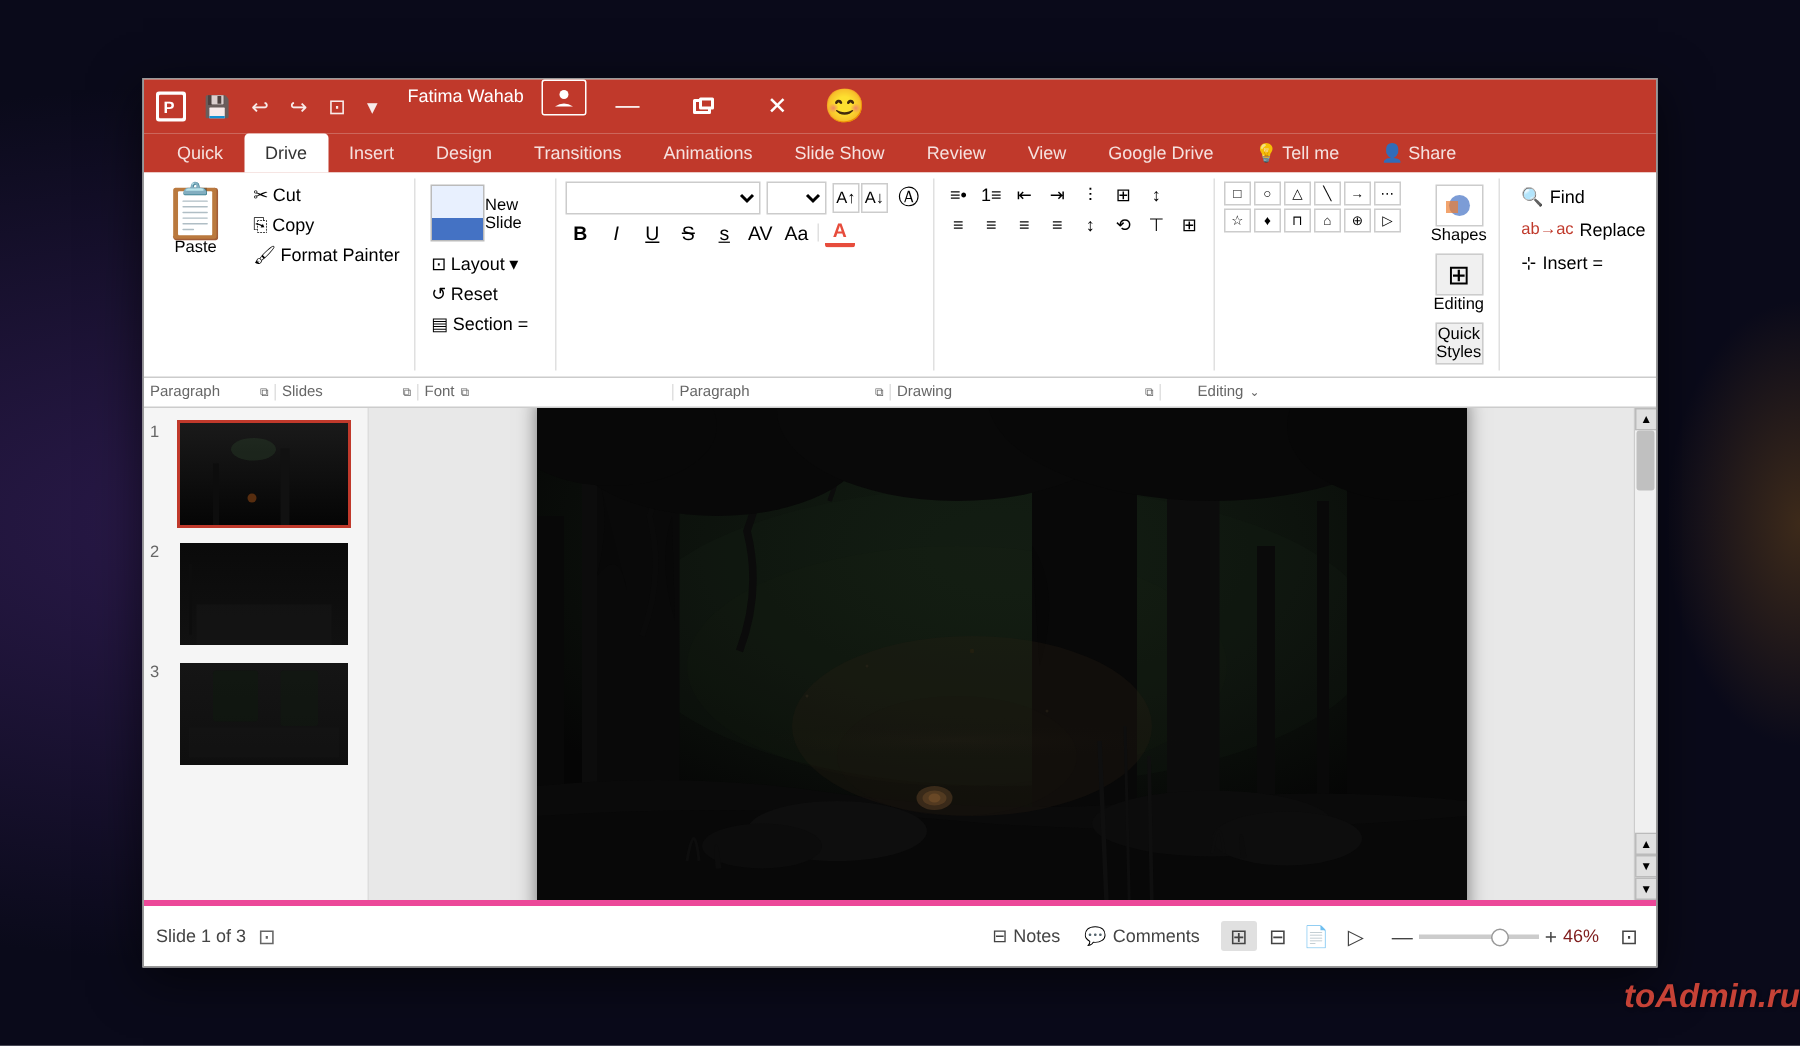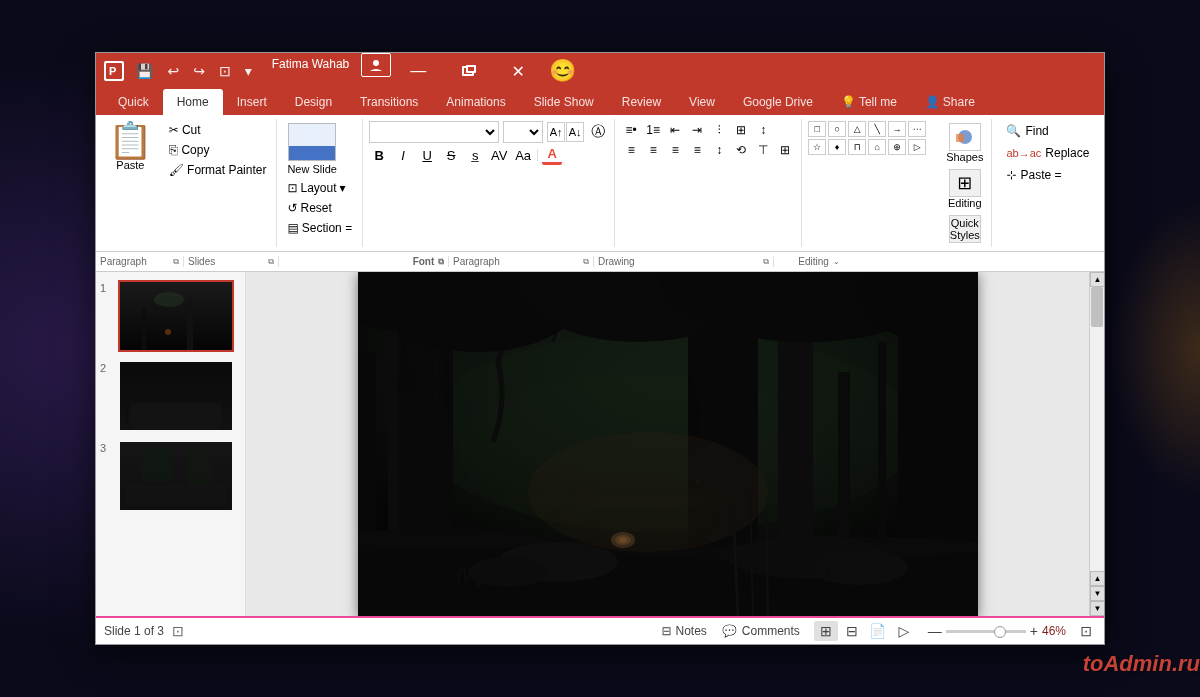--- a/index.html
+++ b/index.html
@@ -207,21 +207,21 @@
       padding: 2px 4px;
       font-size: 12px;
       cursor: pointer;
       border-radius: 2px;
       white-space: nowrap;
     }
 
     
     .new-slide-btn {
       display: flex;
-      flex-direction: column;
+      flex-direction: row;
       align-items: center;
       cursor: pointer;
       padding: 2px 4px;
     }
 
     
     .font-group-content {
       display: flex;
       flex-direction: column;
       gap: 2px;
@@ -518,23 +518,23 @@
       cursor: pointer;
     }
 
     .scroll-btns-bottom {
       display: flex;
       flex-direction: column;
     }
 
     
     .status-bar {
-      height: 28px;
+      height: 44px;
       background: #fff;
-      border-top: 2px solid #ec4899;
+      border-top: 4px solid #ec4899;
       display: flex;
       align-items: center;
       padding: 4px 8px;
       font-size: 12px;
       color: #444;
       flex-shrink: 0;
     }
 
     .status-left {
       display: flex;
@@ -708,21 +708,21 @@
           <div style="position:absolute;top:-3px;left:2px;width:10px;height:8px;border:2px solid #fff;border-radius:1px;background:#c0392b;"></div>
         </div>
       </div>
       <div class="window-btn close">✕</div>
       <div class="emoji-btn">😊</div>
     </div>
   </div>
 
   <div class="ribbon-tabs">
     <div class="ribbon-tab">Quick</div>
-    <div class="ribbon-tab active">Home</div>
+    <div class="ribbon-tab active">Drive</div>
     <div class="ribbon-tab">Insert</div>
     <div class="ribbon-tab">Design</div>
     <div class="ribbon-tab">Transitions</div>
     <div class="ribbon-tab">Animations</div>
     <div class="ribbon-tab">Slide Show</div>
     <div class="ribbon-tab">Review</div>
     <div class="ribbon-tab">View</div>
     <div class="ribbon-tab">Google Drive</div>
     <div class="ribbon-tab" style="display:flex;align-items:center;gap:3px;">
       <span>💡</span> Tell me
@@ -876,37 +876,37 @@
         <div class="editing-btn">
           <span>🔍</span>
           <span>Find</span>
         </div>
         <div class="editing-btn">
           <span style="font-size:11px;color:#c0392b;">ab→ac</span>
           <span>Replace</span>
         </div>
         <div class="editing-btn">
           <span>⊹</span>
-          <span>Paste =</span>
+          <span>Insert =</span>
         </div>
       </div>
     </div>
 
   </div>
 
   <div class="ribbon-labels">
     <div class="ribbon-label-item" style="width:88px;justify-content:space-between;padding:0 4px;">
       <span>Paragraph</span>
       <span class="expand-icon">⧉</span>
     </div>
     <div class="ribbon-label-item" style="width:95px;justify-content:space-between;padding:0 4px;text-align:center;">
       <span>Slides</span>
       <span class="expand-icon">⧉</span>
     </div>
-    <div class="ribbon-label-item" style="width:170px;justify-content:flex-end;padding:0 4px;font-weight:bold;">
+    <div class="ribbon-label-item" style="width:170px;justify-content:flex-start;padding:0 4px;">
       <span>Font</span>
       <span class="expand-icon">⧉</span>
     </div>
     <div class="ribbon-label-item" style="width:145px;justify-content:space-between;padding:0 4px;">
       <span>Paragraph</span>
       <span class="expand-icon">⧉</span>
     </div>
     <div class="ribbon-label-item" style="width:180px;justify-content:space-between;padding:0 4px;">
       <span>Drawing</span>
       <span class="expand-icon">⧉</span>

